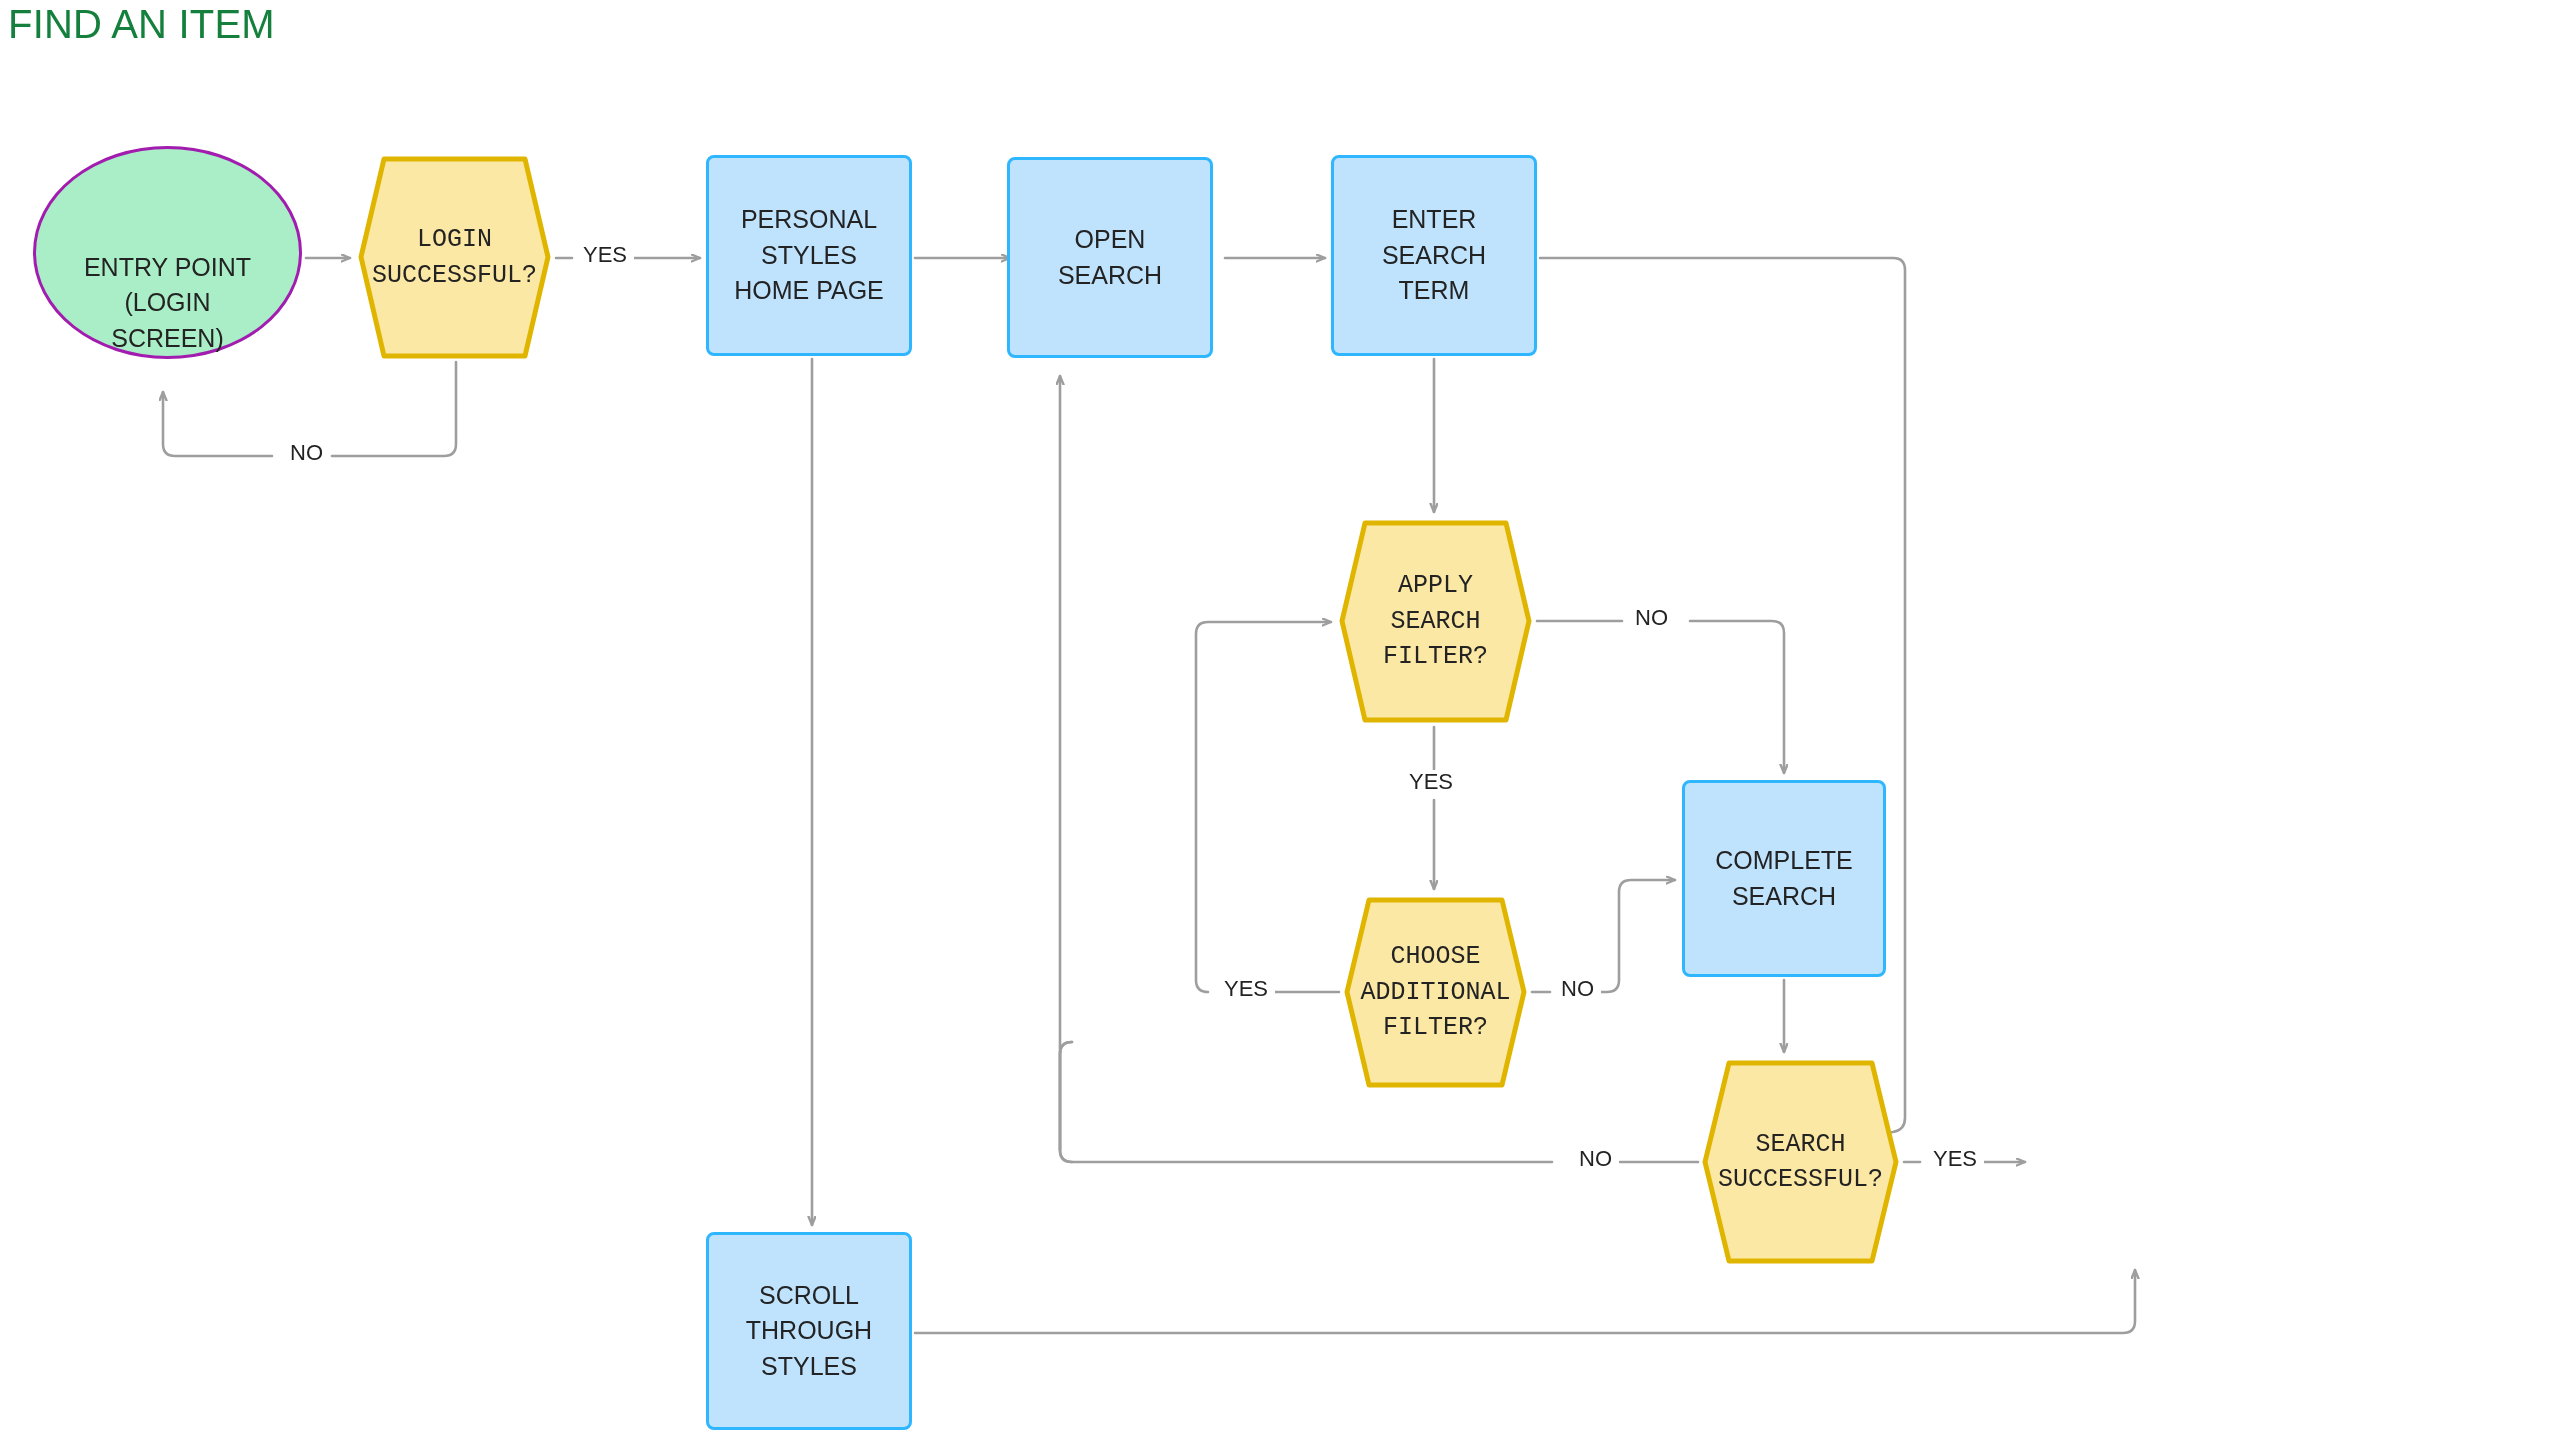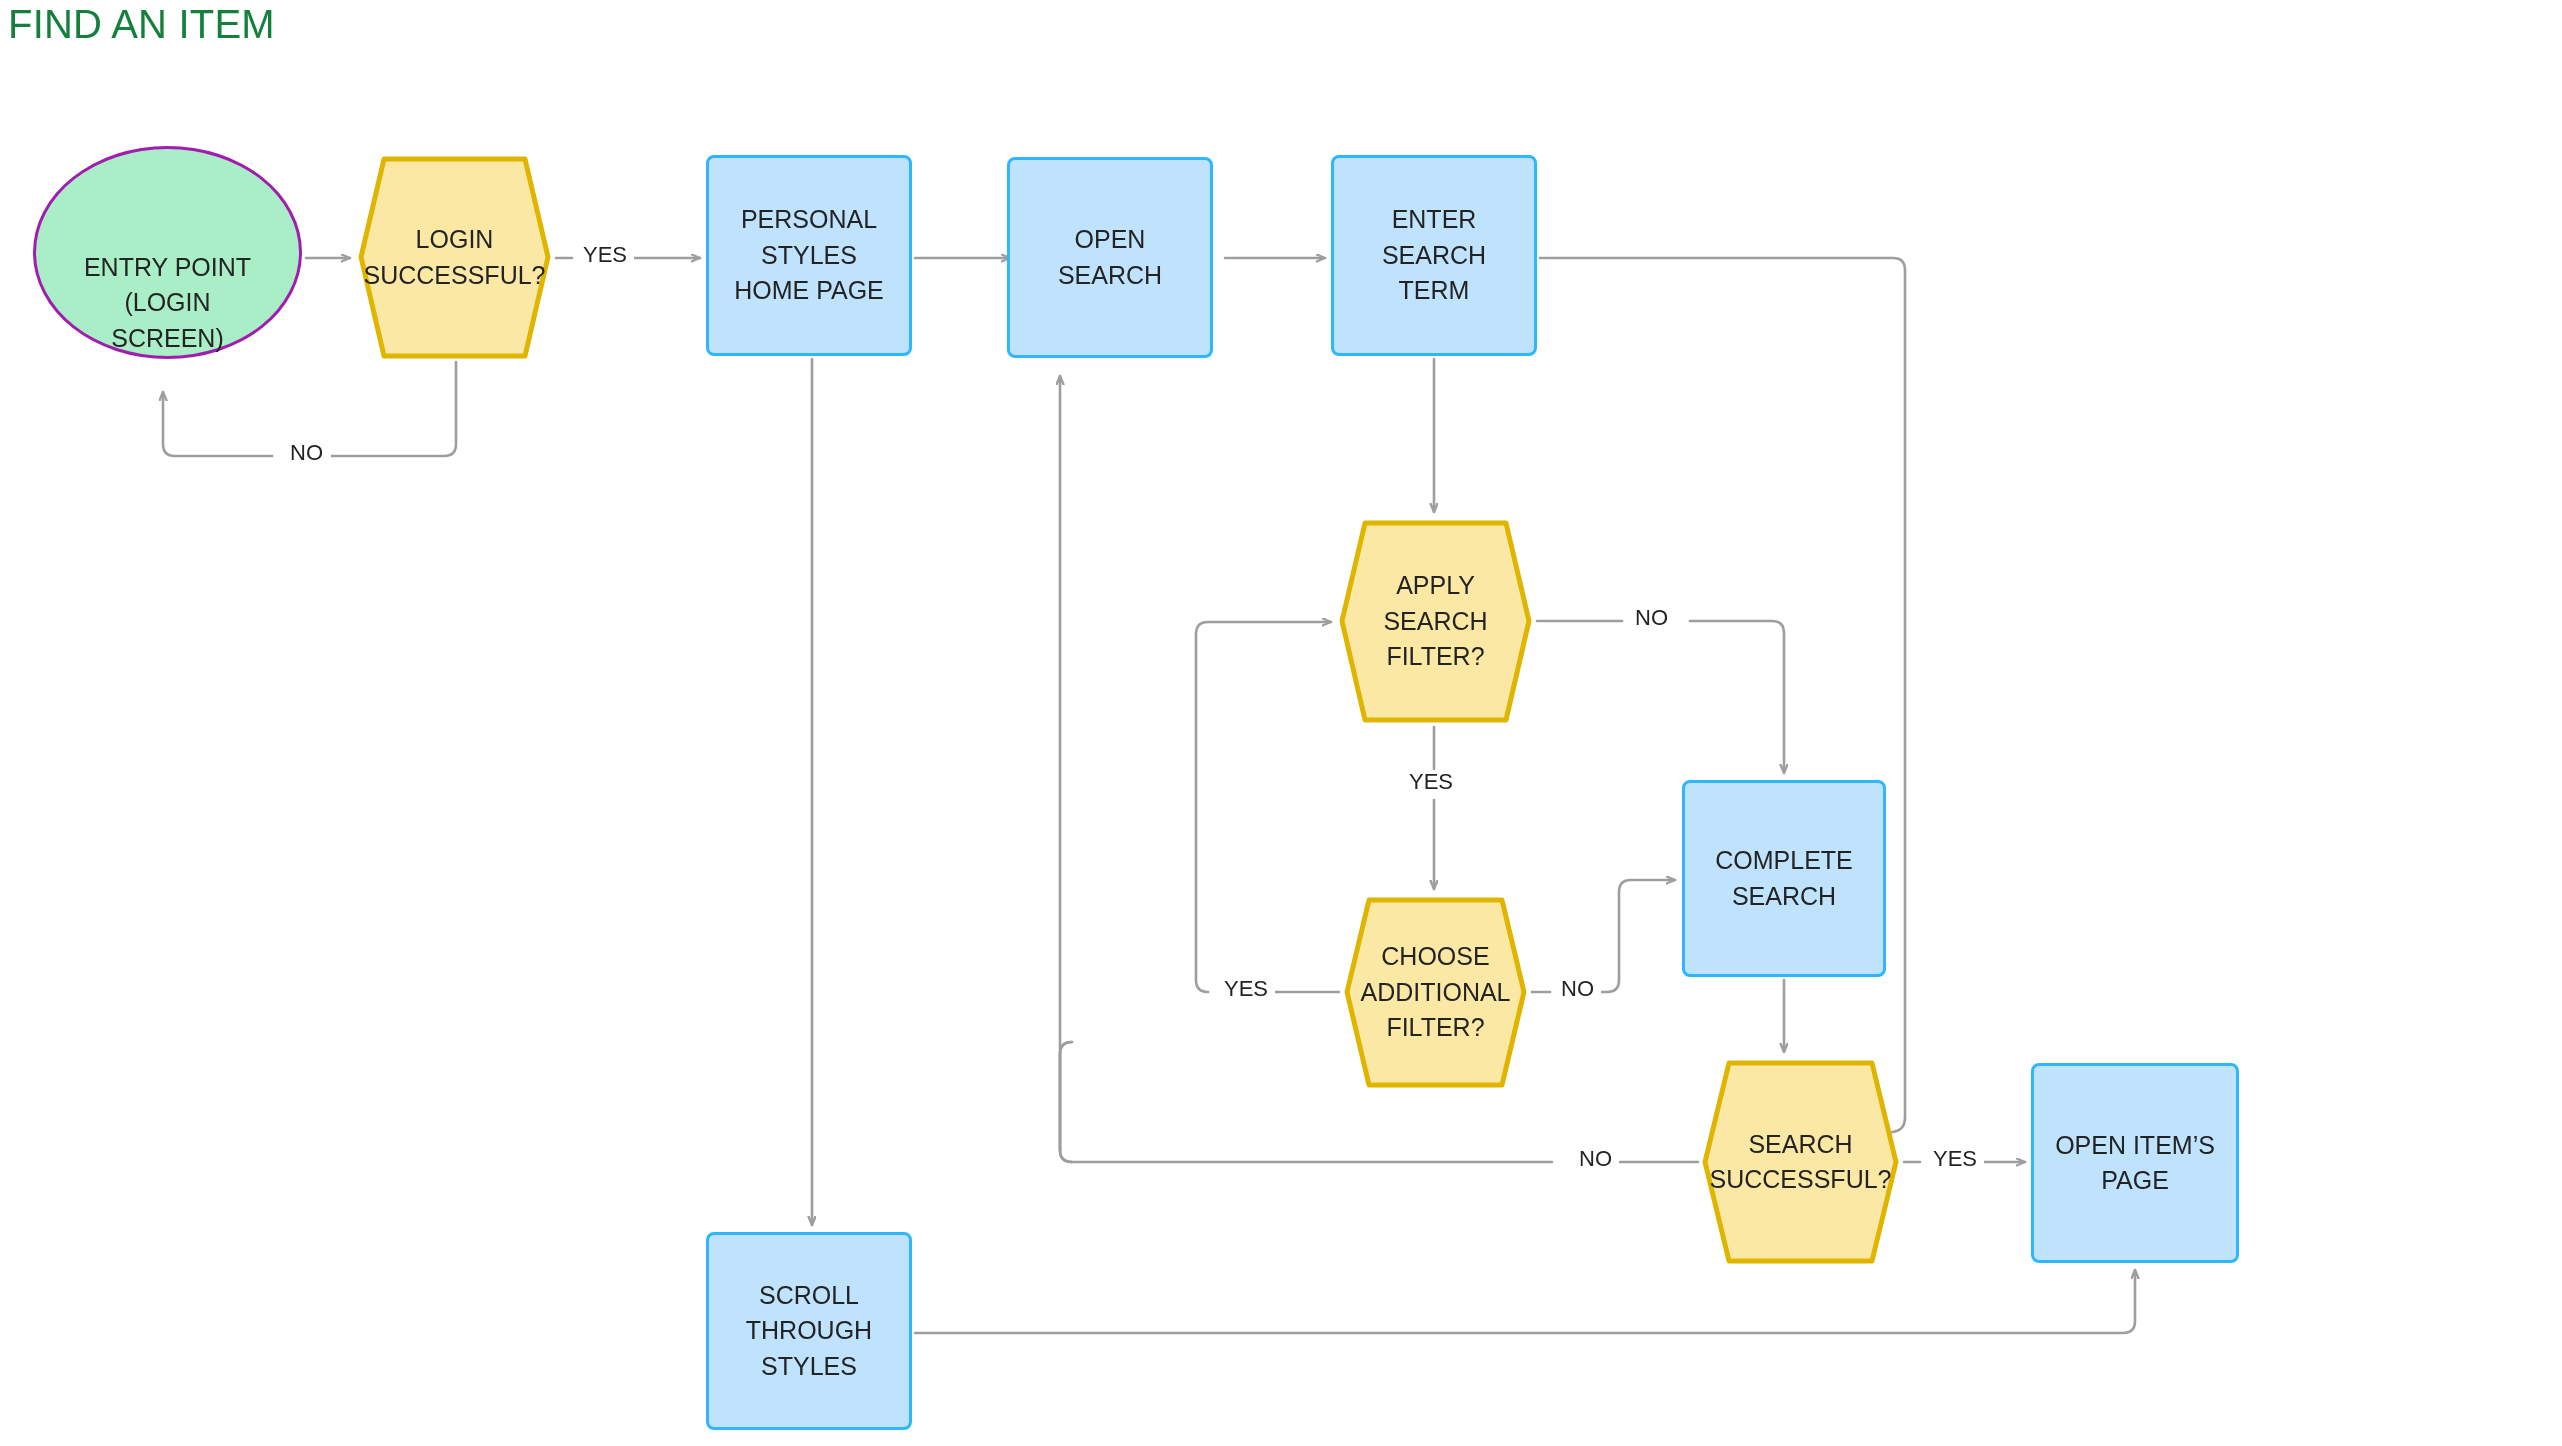--- a/index.html
+++ b/index.html
@@ -80,20 +80,21 @@
   .hexshape {
     position: absolute;
     left: 0;
     top: 0;
     width: 100%;
     height: 100%;
   }
   .node.decision .label {
     position: relative;
     z-index: 2;
+    font-family: Liberation Mono, monospace;
   }
   
   .edge-label {
     position: absolute;
     color: #232323;
     font-size: 22px;
     font-family: "Liberation Sans", sans-serif;
     white-space: nowrap;
     background: #ffffff;
     padding: 0 7px;
@@ -219,24 +220,20 @@
   </div>
 
   <div class="node decision" style="left:1701px; top:1059px; width:199px; height:206px;">
     <svg class="hexshape" viewBox="0 0 199 206" preserveAspectRatio="none">
       <polygon points="28,4 171,4 195,103 171,202 28,202 4,103" fill="#fce8a5" stroke="#e0b500" stroke-width="5" stroke-linejoin="round"></polygon>
     </svg>
     <span class="label">SEARCH
 SUCCESSFUL?</span>
   </div>
 
-  <div class="node process" style="left:2031px; top:1063px; width:208px; height:200px;">
-    <span class="label">OPEN ITEM’S
-PAGE</span>
-  </div>
 
 
   <div class="node process" style="left:706px; top:1232px; width:206px; height:198px;">
     <span class="label">SCROLL
 THROUGH
 STYLES</span>
   </div>
 
   <div class="edge-label" style="left:576px; top:243px;">YES</div>
 

